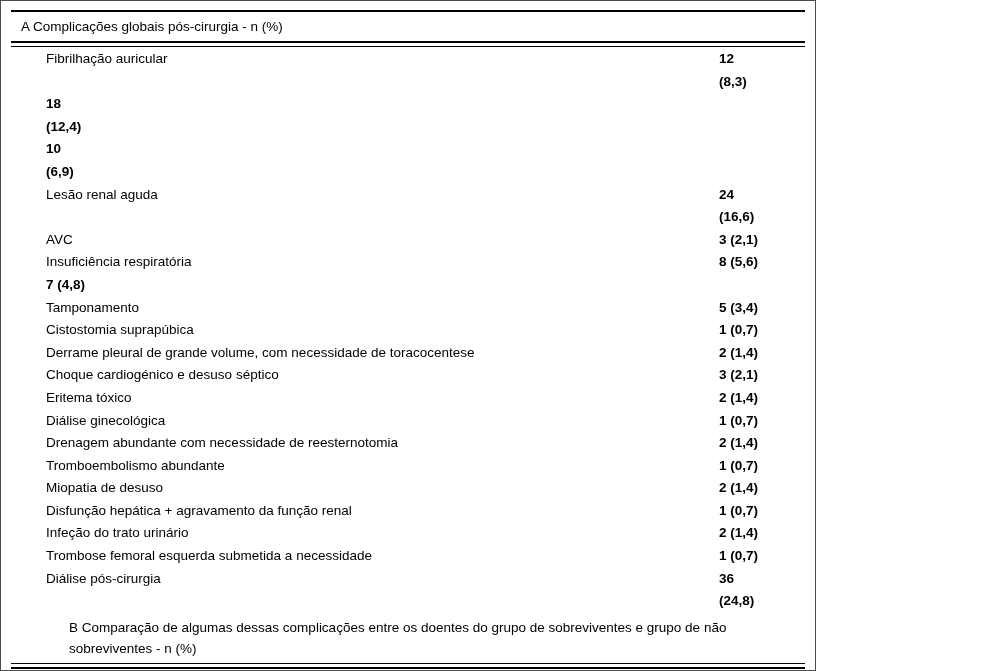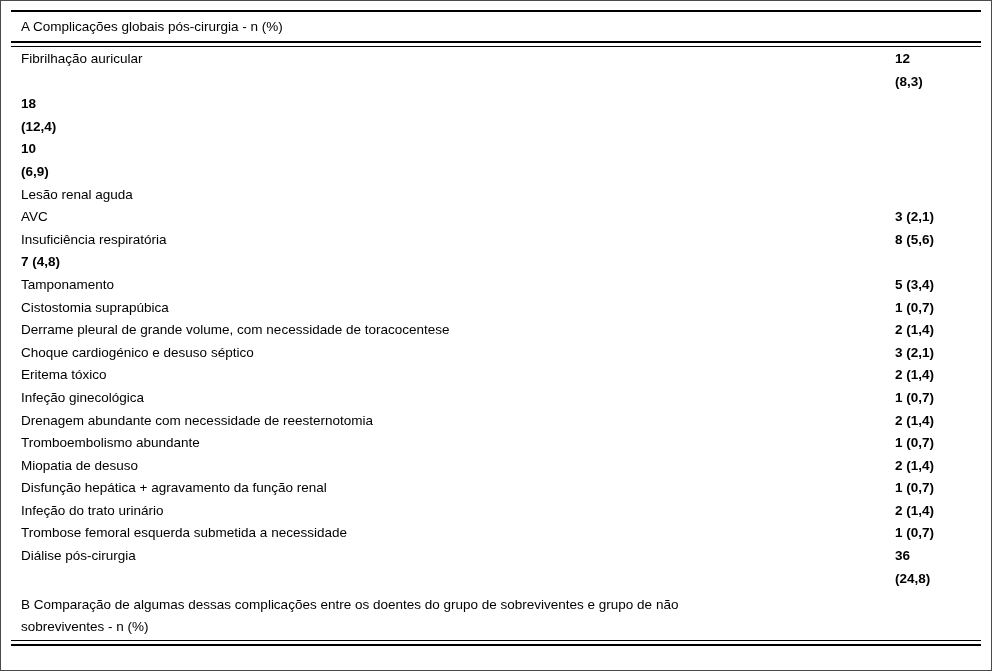--- a/index.html
+++ b/index.html
@@ -3,21 +3,21 @@
 <meta charset="utf-8">
 <style>
   * { box-sizing: border-box; }
   html, body { margin: 0; padding: 0; background: #ffffff; }
   body {
     font-family: "Liberation Sans", sans-serif;
     color: #000000;
     -webkit-font-smoothing: antialiased;
   }
   .page {
-    width: 992px;
+    width: 816px;
     height: 671px;
     border: 1px solid #4a4a4a;
     background: #ffffff;
     padding-top: 9px;
     overflow: hidden;
   }
   .rule-top {
     height: 0;
     border-top: 2px solid #000;
     margin: 0 10px;
@@ -32,41 +32,42 @@
     height: 6px;
     border-top: 2px solid #000;
     border-bottom: 1px solid #000;
     margin: 0 10px;
   }
   .rule-bottom {
     border-top-width: 1px;
     border-bottom-width: 2px;
     margin-top: 3px;
   }
-  .table-body { padding-top: 1px; }
+  .table-body { padding-top: 1px; padding-left: 25px; }
   .row {
     display: flex;
     align-items: flex-start;
     padding: 0 20px;
     font-size: 13.5px;
     line-height: 22.6px;
   }
   .row .label {
     flex: 1 1 auto;
     padding-right: 10px;
     white-space: nowrap;
   }
   .row .value {
     flex: 0 0 76px;
     font-weight: bold;
   }
   .footer-row {
     padding: 4px 20px 0 20px;
     font-size: 13.5px;
     line-height: 21.5px;
+    margin-left: 48px;
   }
 </style>
 </head>
 <body>
 
 <div class="page">
   <div class="rule-top"></div>
   <div class="header-row">A Complicações globais pós-cirurgia - n (%)</div>
   <div class="rule-double"></div>
 
@@ -88,20 +89,24 @@
 
   <div class="row">
     <div class="value">
           <div>10</div>
           <div>(6,9)</div>
         </div>
   </div>
 
   <div class="row">
     <div class="label">Lesão renal aguda</div>
+    <div class="value">
+          <div>24</div>
+          <div>(16,6)</div>
+        </div>
   </div>
 
   <div class="row">
     <div class="label">AVC</div>
     <div class="value">
           <div>3 (2,1)</div>
         </div>
   </div>
 
   <div class="row">
@@ -146,21 +151,21 @@
   </div>
 
   <div class="row">
     <div class="label">Eritema tóxico</div>
     <div class="value">
           <div>2 (1,4)</div>
         </div>
   </div>
 
   <div class="row">
-    <div class="label">Infeção ginecológica</div>
+    <div class="label">Diálise ginecológica</div>
     <div class="value">
           <div>1 (0,7)</div>
         </div>
   </div>
 
   <div class="row">
     <div class="label">Drenagem abundante com necessidade de reesternotomia</div>
     <div class="value">
           <div>2 (1,4)</div>
         </div>

